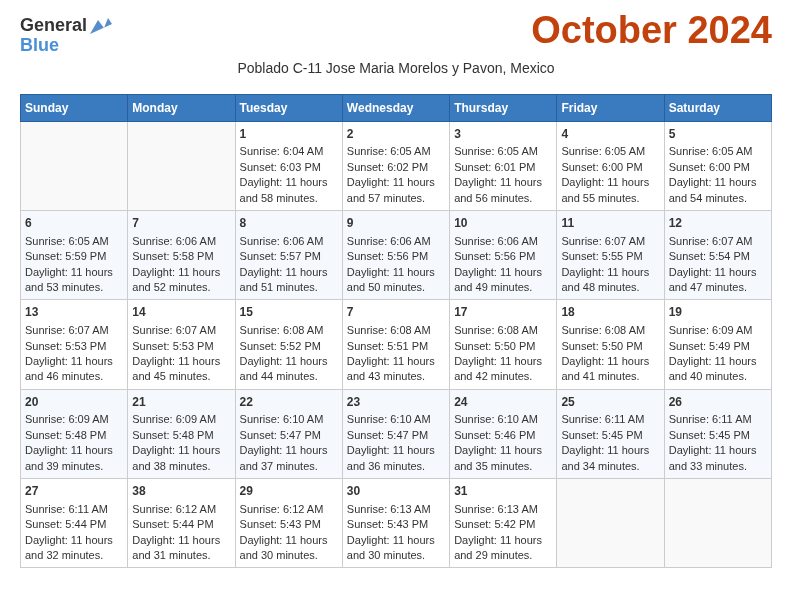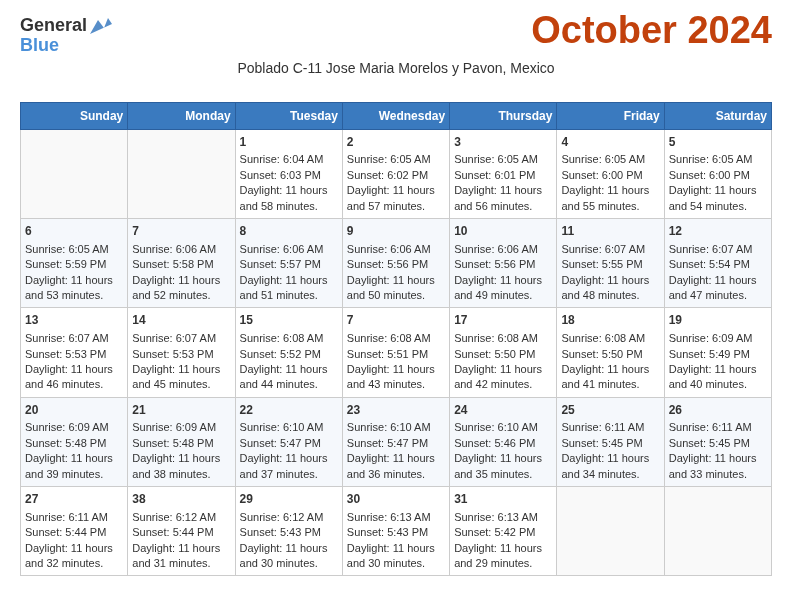--- a/index.html
+++ b/index.html
@@ -38,33 +38,33 @@
       font-size: 38px;
       font-weight: bold;
       color: #c2410c;
       text-align: right;
       line-height: 1.1;
     }
     .subtitle {
       text-align: center;
       font-size: 14px;
       color: #333;
-      margin-bottom: 26px;
+      margin-bottom: 18px;
       font-weight: normal;
     }
     table {
       width: 100%;
       border-collapse: collapse;
       font-size: 11px;
     }
     thead tr th {
       background-color: #3a7abf;
       color: #fff;
       padding: 6px 4px;
-      text-align: right;
+      text-align: left;
       font-size: 12px;
       font-weight: bold;
       border: 1px solid #2a5f9e;
     }
     tbody tr td {
       border: 1px solid #ccc;
       vertical-align: top;
       padding: 4px 4px;
       width: 107px;
       min-height: 70px;

